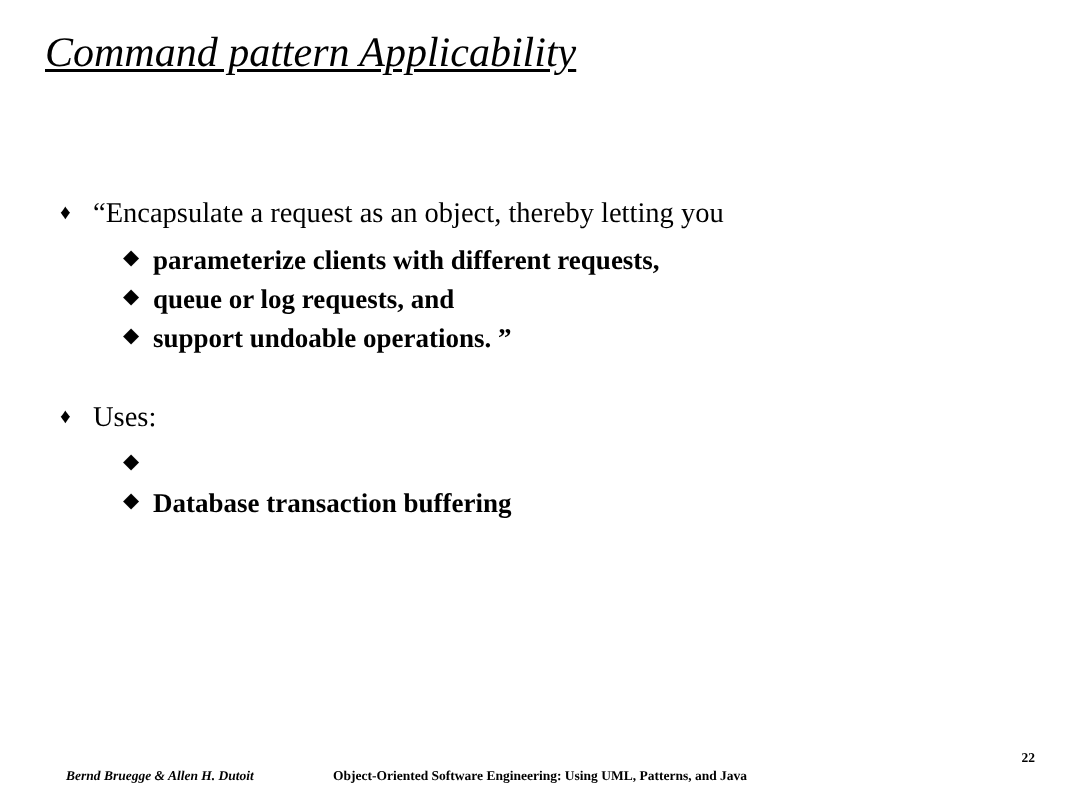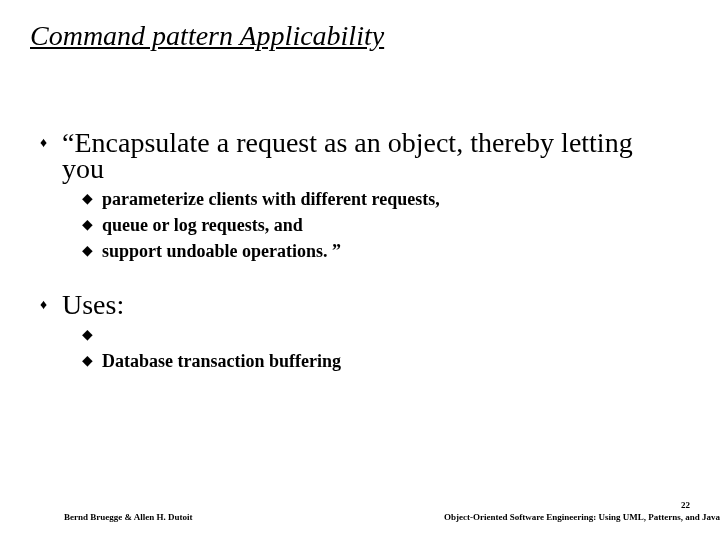--- a/index.html
+++ b/index.html
@@ -39,21 +39,21 @@
     margin-bottom: 6px;
   }
   .l1 .bullet {
     width: 22px;
     flex: 0 0 22px;
     font-size: 14px;
     line-height: 26px;
     text-align: left;
   }
   .l1 .text {
-    font-size: 28px;
+    font-size: 19px;
     line-height: 26px;
   }
   .l2-group {
     margin-left: 42px;
     margin-bottom: 30px;
   }
   .l2 {
     display: flex;
     align-items: flex-start;
     margin-bottom: 4px;
@@ -73,29 +73,30 @@
   .footer {
     position: absolute;
     bottom: 18px;
     left: 0;
     width: 720px;
     font-size: 9px;
     font-weight: bold;
   }
   .footer-left {
     position: absolute;
-    left: 64px;
+    left: 44px;
     bottom: 0;
+    font-style: italic;
   }
   .footer-center {
     position: absolute;
     left: 0;
     right: 0;
     bottom: 0;
-    text-align: right;
+    text-align: center;
   }
   .footer-right {
     position: absolute;
     right: 30px;
     bottom: 12px;
     color: #000;
   }
 </style>
 </head>
 <body>

